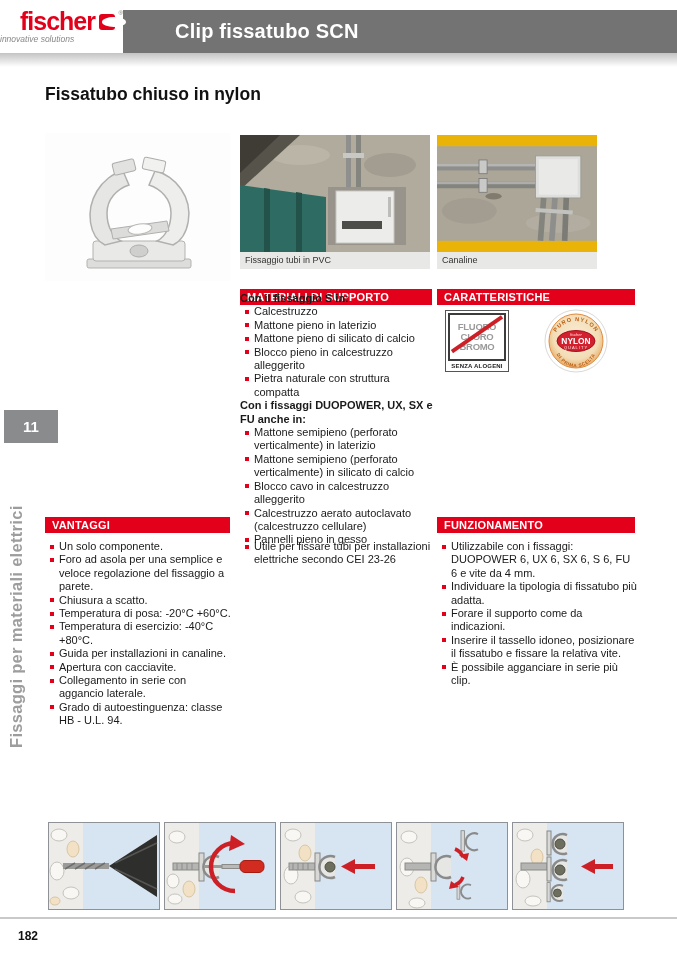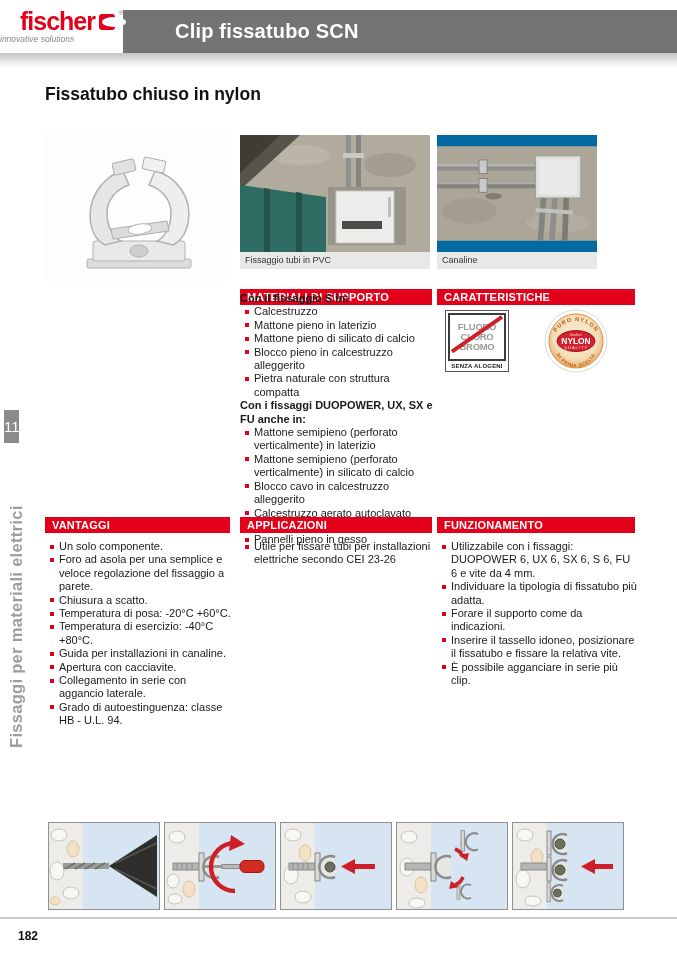--- a/index.html
+++ b/index.html
@@ -14,21 +14,21 @@
   .brand{color:#e2001a;font-size:25px;font-weight:bold;letter-spacing:-1px;line-height:22px;}
   .fishbox{position:relative;width:30px;height:16px;background:#e2001a;border-radius:3px;margin-bottom:2px;}
   .fishbox .fish{position:absolute;left:3px;top:3px;width:24px;height:10px;background:#fff;border-radius:50%;}
   .reg{font-size:6px;color:#777;align-self:flex-start;}
   .tagline{font-size:8.5px;font-style:italic;color:#888;text-align:left;padding-right:2px;margin-top:2px;width:118px;}
   .header-shadow{position:absolute;left:0;top:53px;width:677px;height:14px;background:linear-gradient(#c3c3c3,#ffffff);z-index:1;}
 
   .heading{position:absolute;left:45px;top:84px;font-size:17.5px;font-weight:bold;color:#111;margin:0;}
 
   
-  .figure{position:absolute;background:#0369a1;}
+  .figure{position:absolute;background:#eab308;}
   .fig-product{left:45px;top:133px;width:185px;height:148px;}
   .fig1{left:240px;top:135px;width:190px;}
   .fig2{left:437px;top:135px;width:160px;}
   .fig-img{display:block;width:100%;height:117px;}
   .fig-caption{height:17px;line-height:17px;background:#e8e8e6;font-size:9px;color:#333;padding-left:5px;}
 
   
   .secbar{position:absolute;height:16px;background:#e2001a;color:#fff;font-size:11px;font-weight:bold;line-height:16px;padding-left:7px;box-sizing:border-box;letter-spacing:.2px;}
   .sb-materiali{left:240px;top:289px;width:192px;}
   .sb-caratt{left:437px;top:289px;width:198px;}
@@ -50,21 +50,21 @@
   
   .badges{position:absolute;left:445px;top:310px;width:190px;display:flex;gap:34px;align-items:flex-start;}
   .halogen{width:64px;border:1px solid #555;background:#fff;padding:2px;box-sizing:border-box;}
   .halogen-square{position:relative;border:2px solid #3c3c3c;height:44px;overflow:hidden;}
   .halogen-words{position:absolute;inset:0;display:flex;flex-direction:column;justify-content:center;align-items:center;font-size:9.5px;font-weight:bold;color:#9a9a9a;line-height:10px;letter-spacing:-.3px;}
   .halogen-strike{position:absolute;inset:0;}
   .halogen-caption{font-size:6px;font-weight:bold;color:#222;text-align:center;margin-top:2px;letter-spacing:.2px;}
   .nylon-badge{width:66px;height:66px;margin-top:-2px;}
 
   
-  .chapter-tab{position:absolute;left:4px;top:410px;width:15px;height:33px;background:#8a8b8d;color:#fff;font-size:15px;font-weight:normal;text-align:center;line-height:33px;}
+  .chapter-tab{position:absolute;left:4px;top:410px;width:54px;height:33px;background:#8a8b8d;color:#fff;font-size:15px;font-weight:bold;text-align:center;line-height:33px;}
   .side-label{position:absolute;left:7px;top:448px;height:300px;writing-mode:vertical-rl;transform:rotate(180deg);font-size:16.5px;font-weight:bold;color:#9d9d9d;letter-spacing:.3px;white-space:nowrap;}
 
   
   .steps{position:absolute;left:48px;top:822px;display:flex;gap:4px;}
   .step{width:112px;height:88px;border:1px solid #8e9297;background:#fff;box-sizing:border-box;}
   .step svg{display:block;width:110px;height:86px;}
 
   .footer-line{position:absolute;left:0;top:917px;width:677px;height:2px;background:#c9c9c9;}
   .page-number{position:absolute;left:18px;top:929px;font-size:12px;font-weight:bold;color:#111;}
 </style>
@@ -248,21 +248,20 @@
         <textPath href="#arcBot" startOffset="50%" text-anchor="middle">DI PRIMA SCELTA</textPath>
       </text>
       <ellipse cx="33" cy="33" rx="19" ry="10.5" fill="#d2202f" stroke="#a5101c"></ellipse>
       <text x="33" y="27.5" text-anchor="middle" font-size="4" font-style="italic" fill="#ffd9d9">fischer</text>
       <text x="33" y="35.5" text-anchor="middle" font-size="8.4" font-weight="bold" fill="#ffffff">NYLON</text>
       <text x="33" y="40.5" text-anchor="middle" font-size="4" letter-spacing="1" fill="#ffe3e3">QUALITY</text>
     </svg>
   </div>
 
   <div class="secbar sb-vantaggi">VANTAGGI</div>
-  <div class="secbar sb-applic">APPLICAZIONI</div>
   <div class="secbar sb-funz">FUNZIONAMENTO</div>
 
   <div class="col col-vantaggi">
     <ul class="bullets">
         <li>
           <span class="bullet"></span>
           <span>Un solo componente.</span>
         </li>
         <li>
           <span class="bullet"></span>

